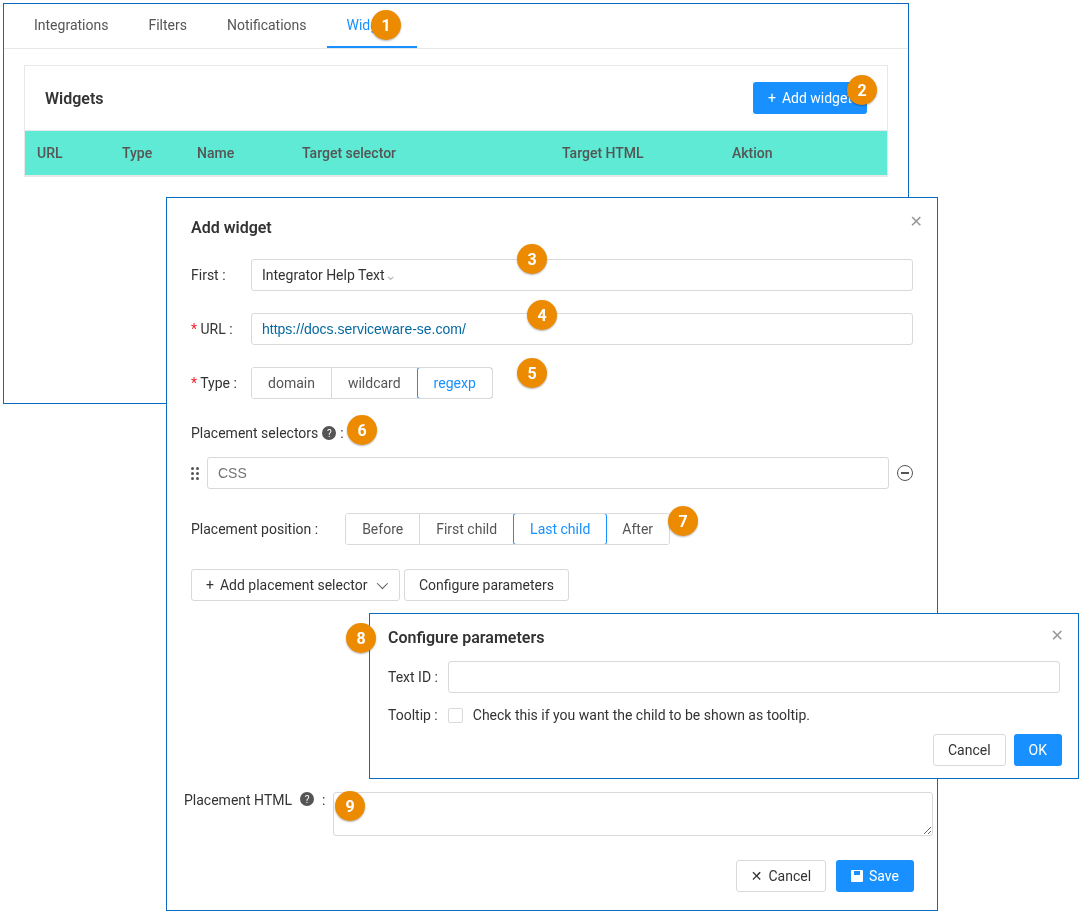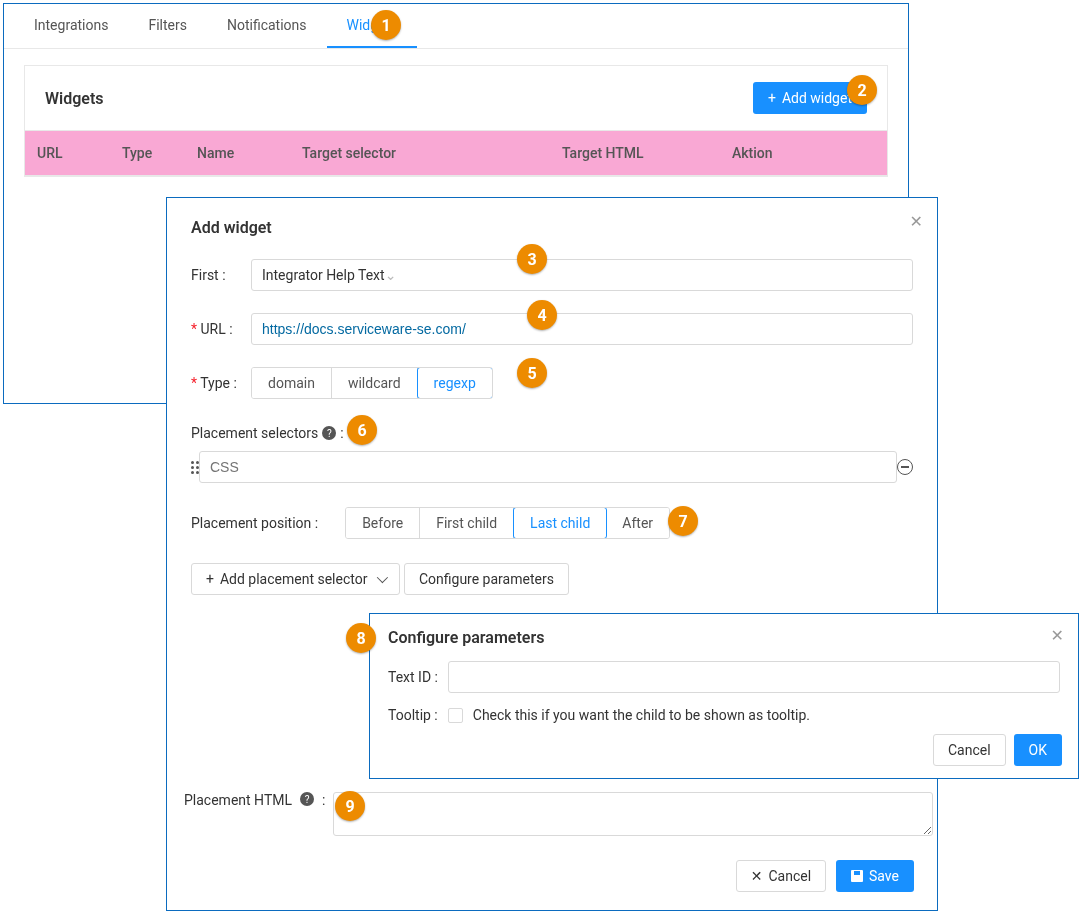--- a/index.html
+++ b/index.html
@@ -53,21 +53,21 @@
     padding: 7px 14px;
     border-radius: 3px;
     font-size: 14px;
     cursor: pointer;
     border: 1px solid transparent;
   }
   .btn-primary { background: #1890ff; color: #fff; }
   .btn-default { background: #fff; color: #333; border-color: #d9d9d9; }
   .table-head {
     display: flex;
-    background: #f9a8d4;
+    background: #5eead4;
     border-top: 1px solid #e8e8e8;
     border-bottom: 1px solid #e8e8e8;
     font-weight: 500;
     color: #555;
   }
   .th { padding: 14px 12px; }
   .th-url { width: 85px; }
   .th-type { width: 75px; }
   .th-name { width: 105px; }
   .th-target-sel { width: 260px; }
@@ -159,23 +159,24 @@
     width: 14px; height: 14px;
     background: #555;
     border-radius: 50%;
     color: #fff;
     font-size: 10px;
     display: inline-flex;
     align-items: center;
     justify-content: center;
   }
   .css-row {
-    margin-top: 10px;
-    display: flex;
-    align-items: center;
+    margin-top: 16px;
+    display: flex;
+    align-items: center;
+    gap: 8px;
   }
   .drag-handle {
     display: inline-flex;
     flex-direction: column;
     gap: 2px;
   }
   .drag-handle span {
     display: flex; gap: 2px;
   }
   .drag-handle i {

